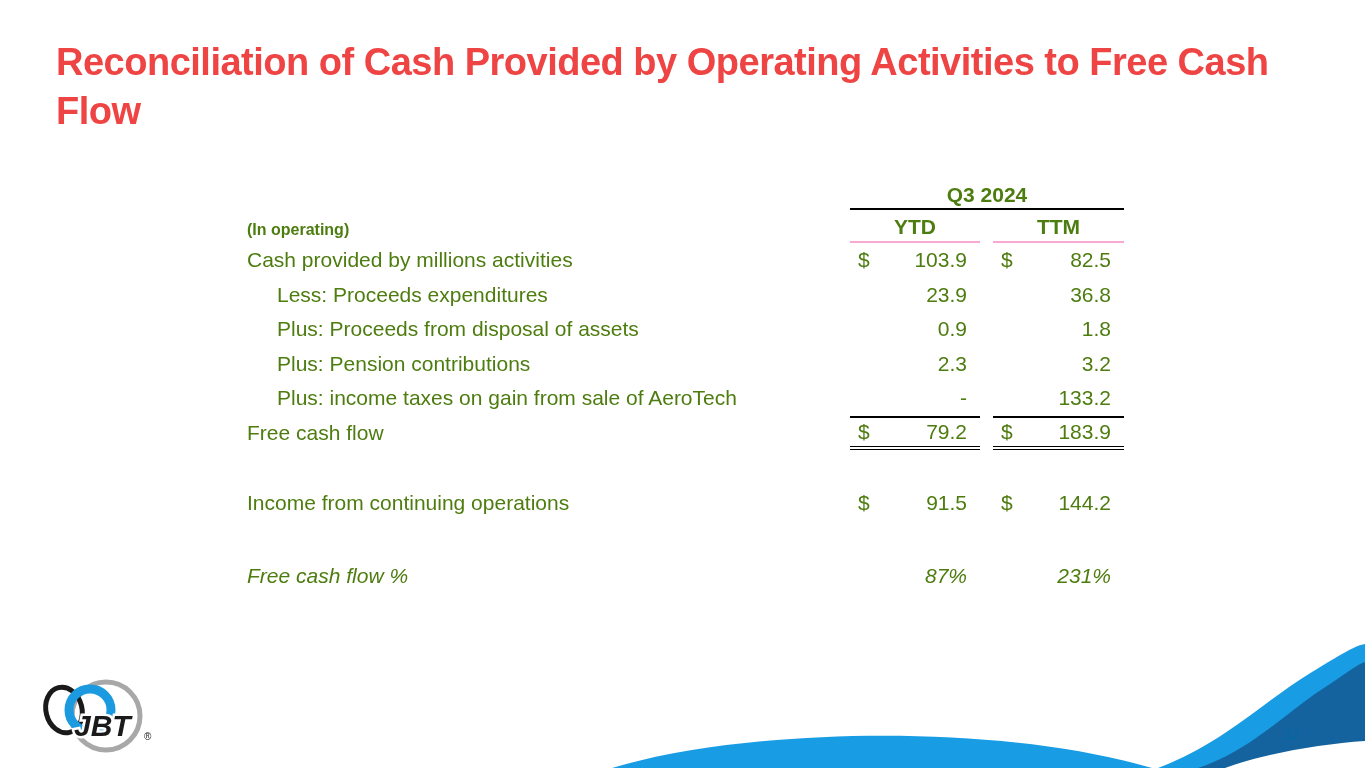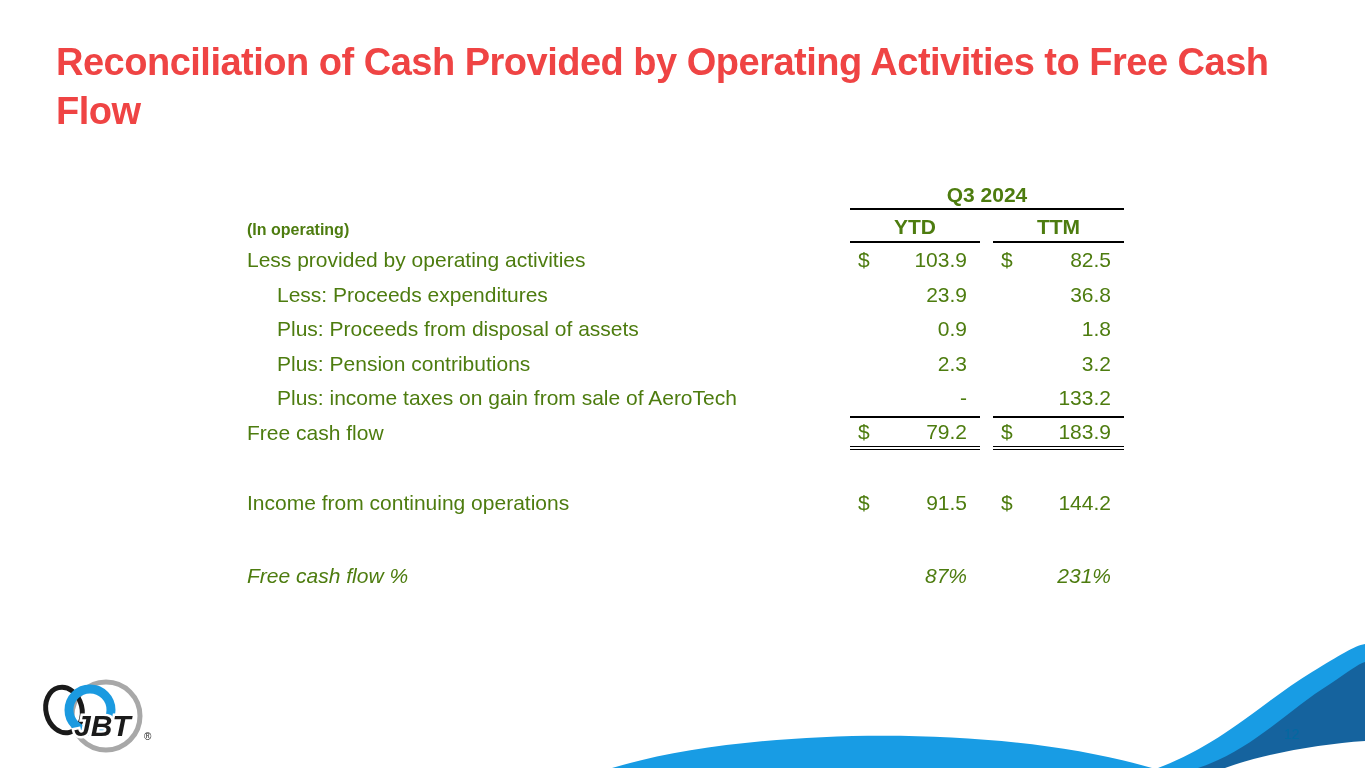--- a/index.html
+++ b/index.html
@@ -47,21 +47,21 @@
     grid-column:2 / 5;
     text-align:center;
     font-weight:bold;
     border-bottom:2px solid #000;
     height:100%;
     display:flex; align-items:flex-end; justify-content:center;
     padding-bottom:1px;
   }
   .colhead {
     font-weight:bold;
-    border-bottom:2px solid #000000;
+    border-bottom:2px solid #f9a8d4;
     height:100%;
     display:flex; align-items:flex-end; justify-content:center;
     padding-bottom:2px;
   }
   .units {
     font-size:16px;
     font-weight:bold;
     align-self:end;
     padding-bottom:4px;
   }
@@ -115,21 +115,21 @@
   </div>
 
   <div class="trow r-head">
     <div class="units">(In operating)</div>
     <div class="colhead">YTD</div>
     <div></div>
     <div class="colhead">TTM</div>
   </div>
 
   <div class="trow r-data">
-    <div class="lbl">Less provided by operating activities</div>
+    <div class="lbl">Cash provided by millions activities</div>
     <div class="cell-num">
       <span>$</span>
       <span class="val">103.9</span>
     </div>
     <div></div>
     <div class="cell-num">
       <span>$</span>
       <span class="val">82.5</span>
     </div>
   </div>

